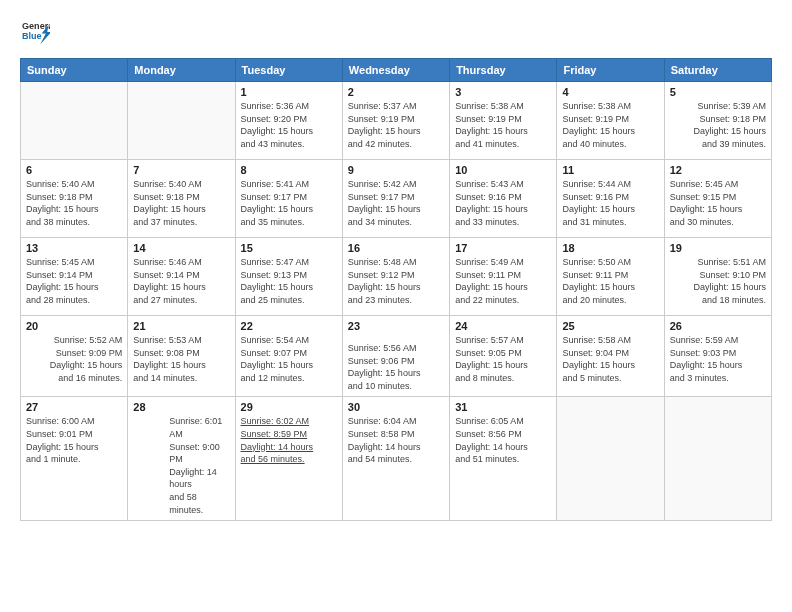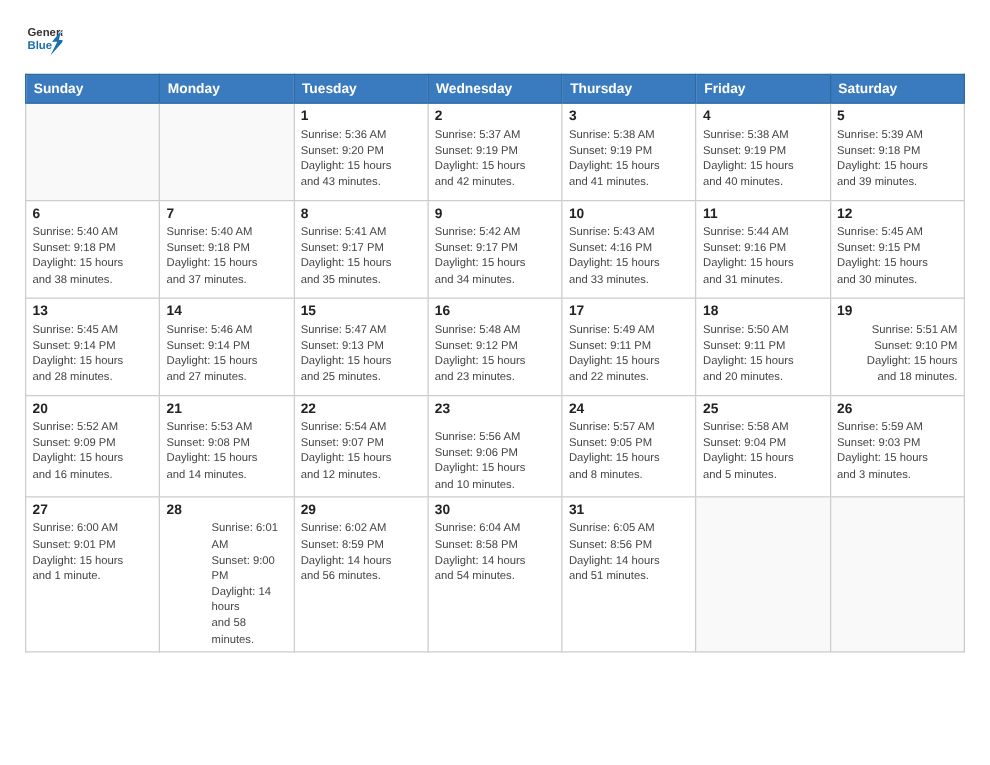--- a/index.html
+++ b/index.html
@@ -142,21 +142,21 @@
           </td>
           <td>
             <div class="day-number">4</div>
             <div class="day-info" style="white-space: pre-line;">Sunrise: 5:38 AM
 Sunset: 9:19 PM
 Daylight: 15 hours
 and 40 minutes.</div>
           </td>
           <td>
             <div class="day-number">5</div>
-            <div class="day-info" style="white-space: pre-line;">Sunrise: 5:39 AM
+            <div class="day-info" style="white-space: pre-line; text-align: right;">Sunrise: 5:39 AM
 Sunset: 9:18 PM
 Daylight: 15 hours
 and 39 minutes.</div>
           </td>
         </tr>
         <tr>
           <td>
             <div class="day-number">6</div>
             <div class="day-info" style="white-space: pre-line;">Sunrise: 5:40 AM
 Sunset: 9:18 PM
@@ -180,21 +180,21 @@
           <td>
             <div class="day-number">9</div>
             <div class="day-info" style="white-space: pre-line;">Sunrise: 5:42 AM
 Sunset: 9:17 PM
 Daylight: 15 hours
 and 34 minutes.</div>
           </td>
           <td>
             <div class="day-number">10</div>
             <div class="day-info" style="white-space: pre-line;">Sunrise: 5:43 AM
-Sunset: 4:16 PM
+Sunset: 9:16 PM
 Daylight: 15 hours
 and 33 minutes.</div>
           </td>
           <td>
             <div class="day-number">11</div>
             <div class="day-info" style="white-space: pre-line;">Sunrise: 5:44 AM
 Sunset: 9:16 PM
 Daylight: 15 hours
 and 31 minutes.</div>
           </td>
@@ -253,21 +253,21 @@
             <div class="day-number">19</div>
             <div class="day-info" style="white-space: pre-line; text-align: right;">Sunrise: 5:51 AM
 Sunset: 9:10 PM
 Daylight: 15 hours
 and 18 minutes.</div>
           </td>
         </tr>
         <tr>
           <td>
             <div class="day-number">20</div>
-            <div class="day-info" style="white-space: pre-line;">Sunrise: 5:52 AM
+            <div class="day-info" style="white-space: pre-line; text-align: right;">Sunrise: 5:52 AM
 Sunset: 9:09 PM
 Daylight: 15 hours
 and 16 minutes.</div>
           </td>
           <td>
             <div class="day-number">21</div>
             <div class="day-info" style="white-space: pre-line;">Sunrise: 5:53 AM
 Sunset: 9:08 PM
 Daylight: 15 hours
 and 14 minutes.</div>
@@ -318,21 +318,21 @@
           </td>
           <td>
             <div class="day-number">28</div>
             <div class="day-info" style="white-space: pre-line; margin-left: 36px;">Sunrise: 6:01 AM
 Sunset: 9:00 PM
 Daylight: 14 hours
 and 58 minutes.</div>
           </td>
           <td>
             <div class="day-number">29</div>
-            <div class="day-info" style="white-space: pre-line;">Sunrise: 6:02 AM
+            <div class="day-info" style="white-space: pre-line; text-decoration: underline;">Sunrise: 6:02 AM
 Sunset: 8:59 PM
 Daylight: 14 hours
 and 56 minutes.</div>
           </td>
           <td>
             <div class="day-number">30</div>
             <div class="day-info" style="white-space: pre-line;">Sunrise: 6:04 AM
 Sunset: 8:58 PM
 Daylight: 14 hours
 and 54 minutes.</div>

